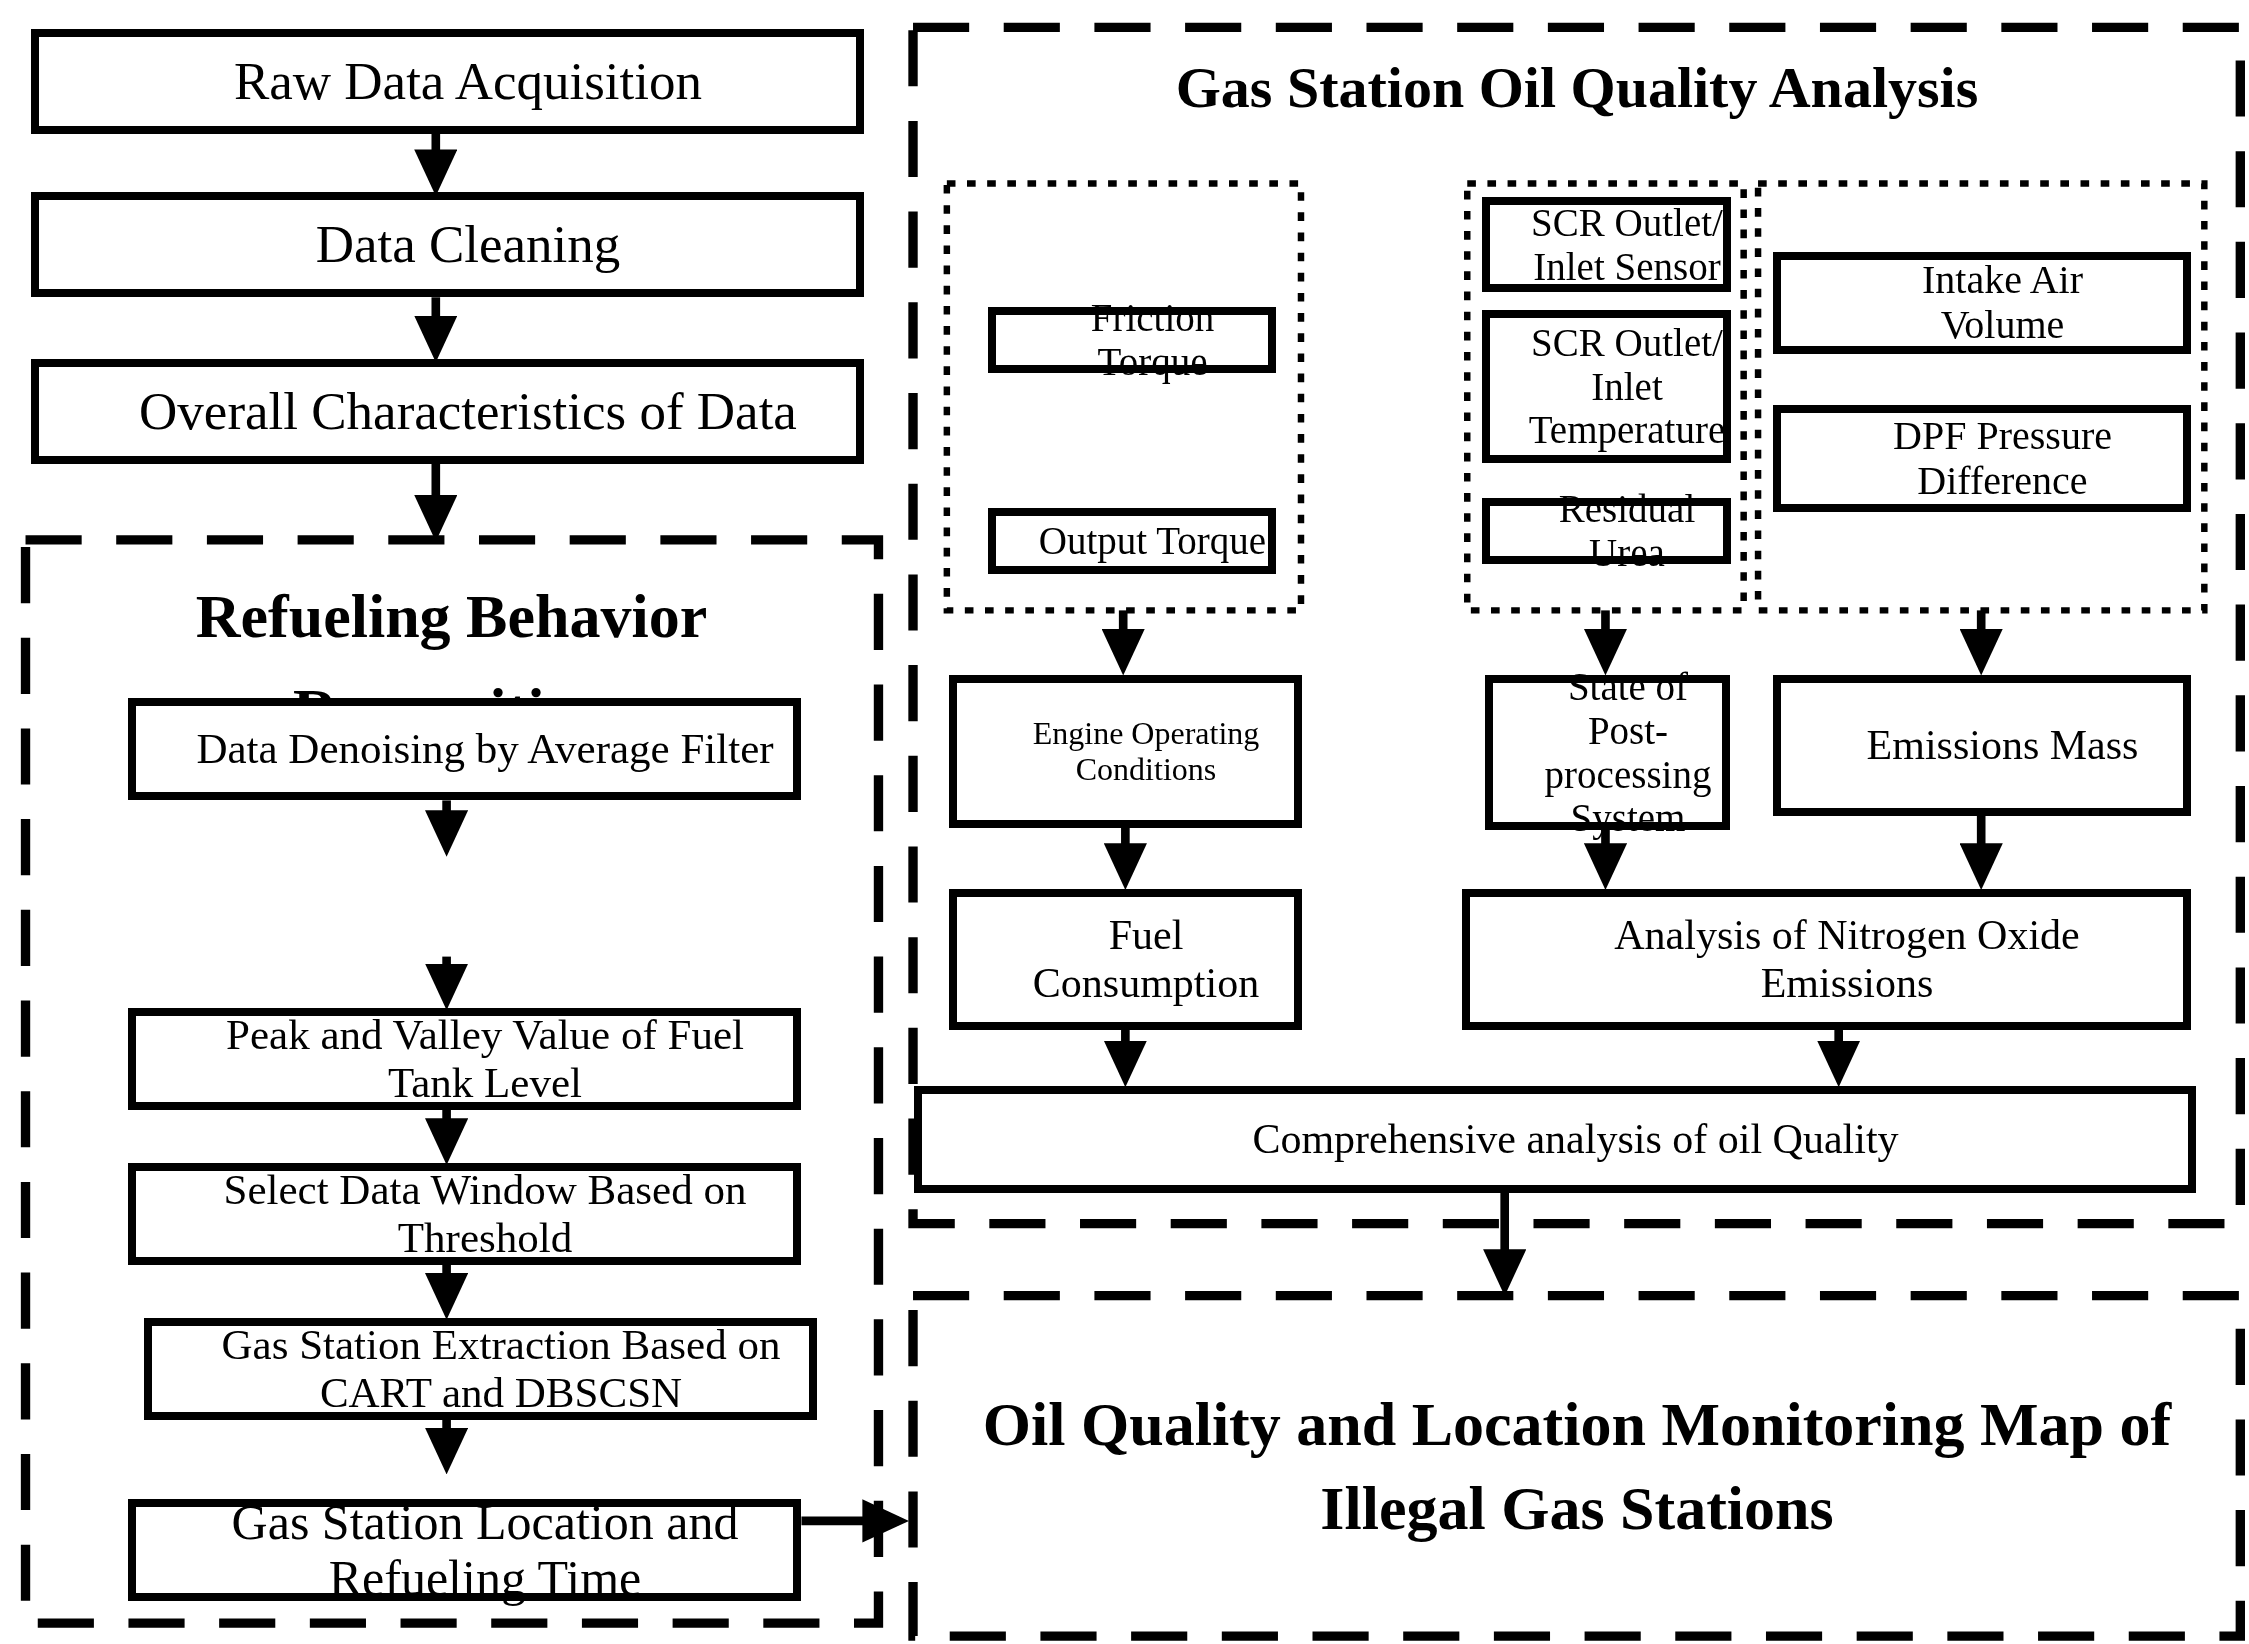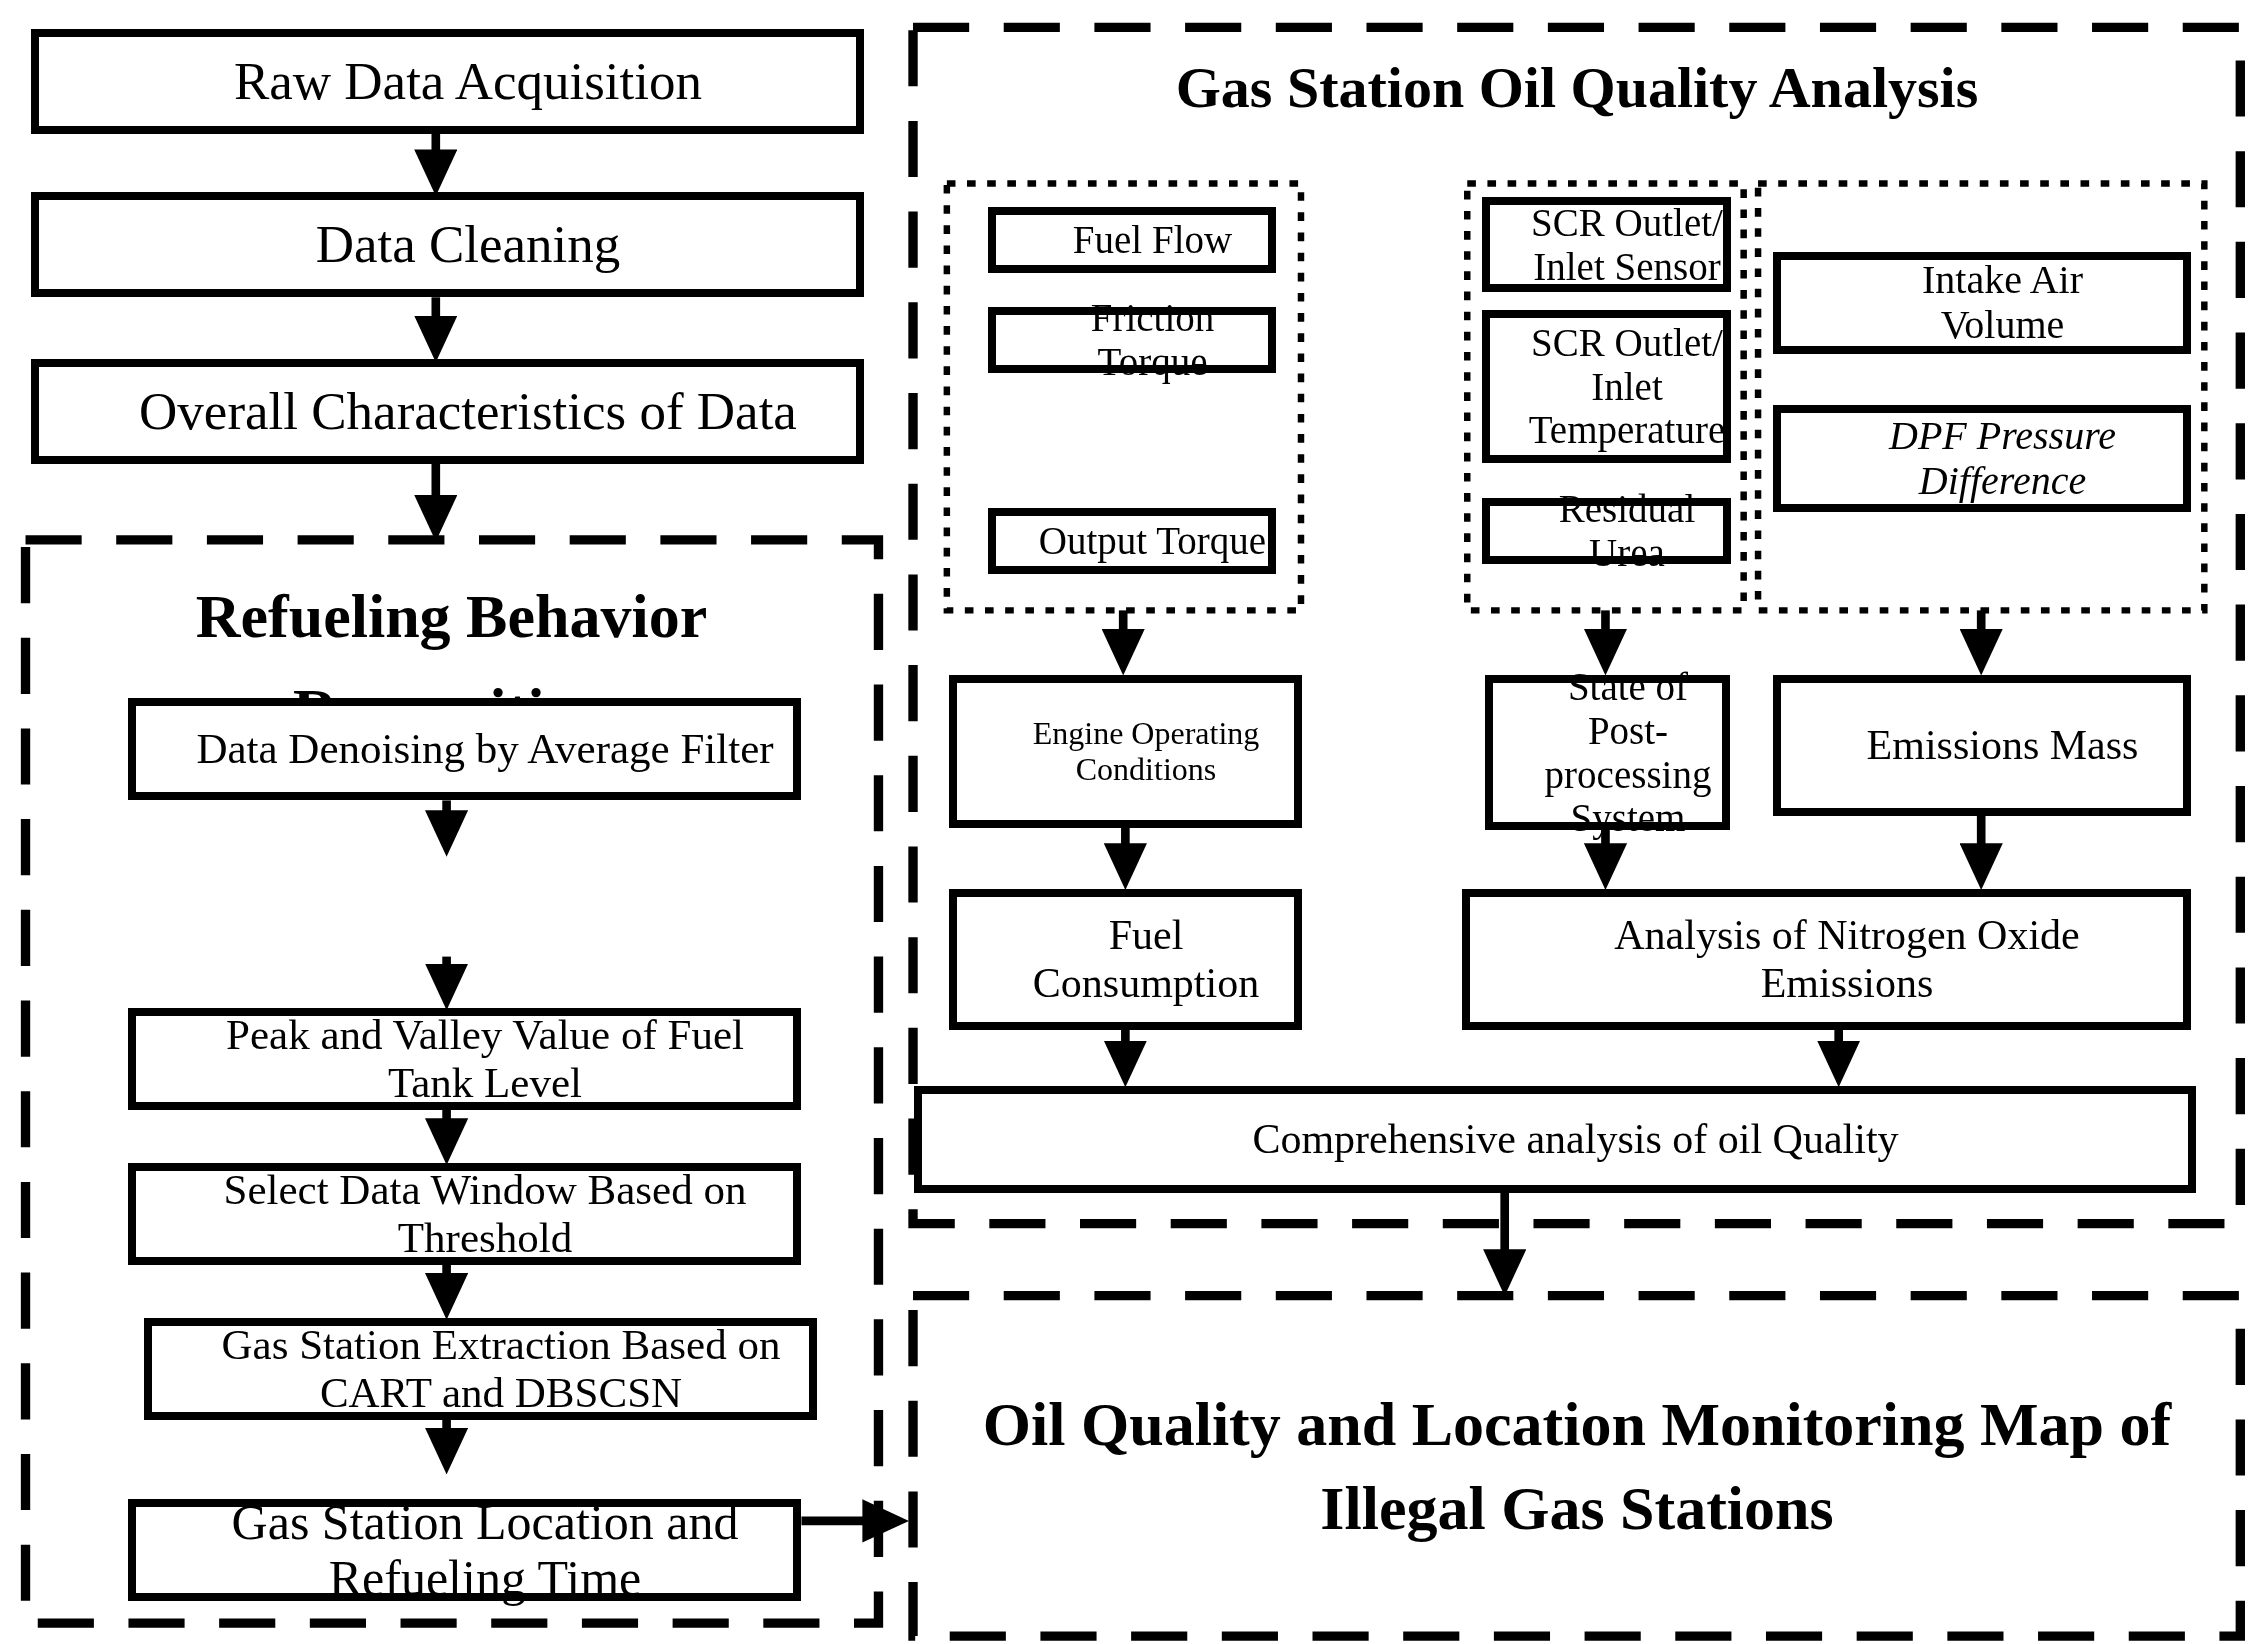--- a/index.html
+++ b/index.html
@@ -98,34 +98,33 @@
 Tank Level</div>
   <div class="box" style="left:128px; top:1163px; width:673px; height:102px; font-size:43px;">Select Data Window Based on
 Threshold</div>
   <div class="box" style="left:128px; top:1318px; width:673px; height:102px; font-size:43px;margin-left:16px;">Gas Station Extraction Based on
 CART and DBSCSN</div>
   <div class="box" style="left:128px; top:1472px; width:673px; height:102px; font-size:50px;margin-top:27px;">Gas Station Location and
 Refueling Time</div>
 
   <div class="title" style="left:922px; top:45px; width:1310px; height:86px; font-size:58px; line-height:86px;">Gas Station Oil Quality Analysis</div>
 
-  <div class="box" style="left:988px; top:207px; width:288px; height:66px; font-size:39px;">Fuel Flow</div>
   <div class="box" style="left:988px; top:307px; width:288px; height:66px; font-size:39px;">Friction Torque</div>
   <div class="box" style="left:988px; top:508px; width:288px; height:66px; font-size:39px;">Output Torque</div>
 
   <div class="box" style="left:1482px; top:197px; width:249px; height:95px; font-size:39px;">SCR Outlet/
 Inlet  Sensor</div>
   <div class="box" style="left:1482px; top:310px; width:249px; height:153px; font-size:39px;">SCR Outlet/
 Inlet
 Temperature</div>
   <div class="box" style="left:1482px; top:498px; width:249px; height:66px; font-size:39px;">Residual Urea</div>
 
   <div class="box" style="left:1773px; top:252px; width:418px; height:102px; font-size:40px;">Intake Air
 Volume</div>
-  <div class="box" style="left:1773px; top:405px; width:418px; height:107px; font-size:40px;font-style:italic;">DPF Pressure
+  <div class="box" style="left:1773px; top:405px; width:418px; height:107px; font-size:40px;">DPF Pressure
 Difference</div>
 
   <div class="box" style="left:949px; top:675px; width:353px; height:153px; font-size:32px;">Engine Operating
 Conditions</div>
   <div class="box" style="left:1485px; top:675px; width:245px; height:155px; font-size:39px;">State of Post-
 processing
 System</div>
   <div class="box" style="left:1773px; top:675px; width:418px; height:141px; font-size:42px;">Emissions Mass</div>
 
   <div class="box" style="left:949px; top:889px; width:353px; height:141px; font-size:42px;">Fuel Consumption</div>

